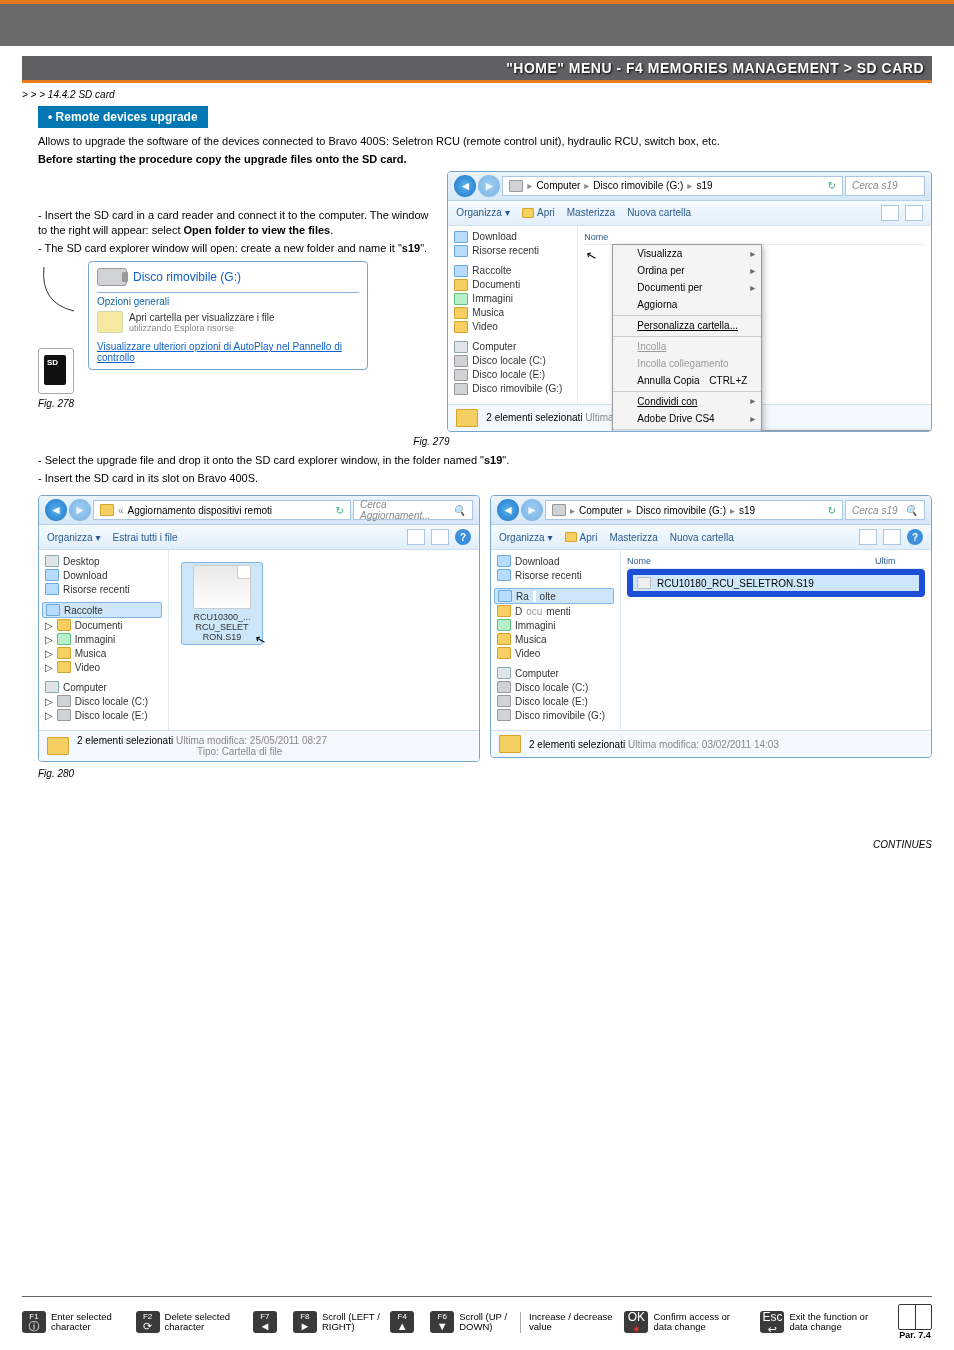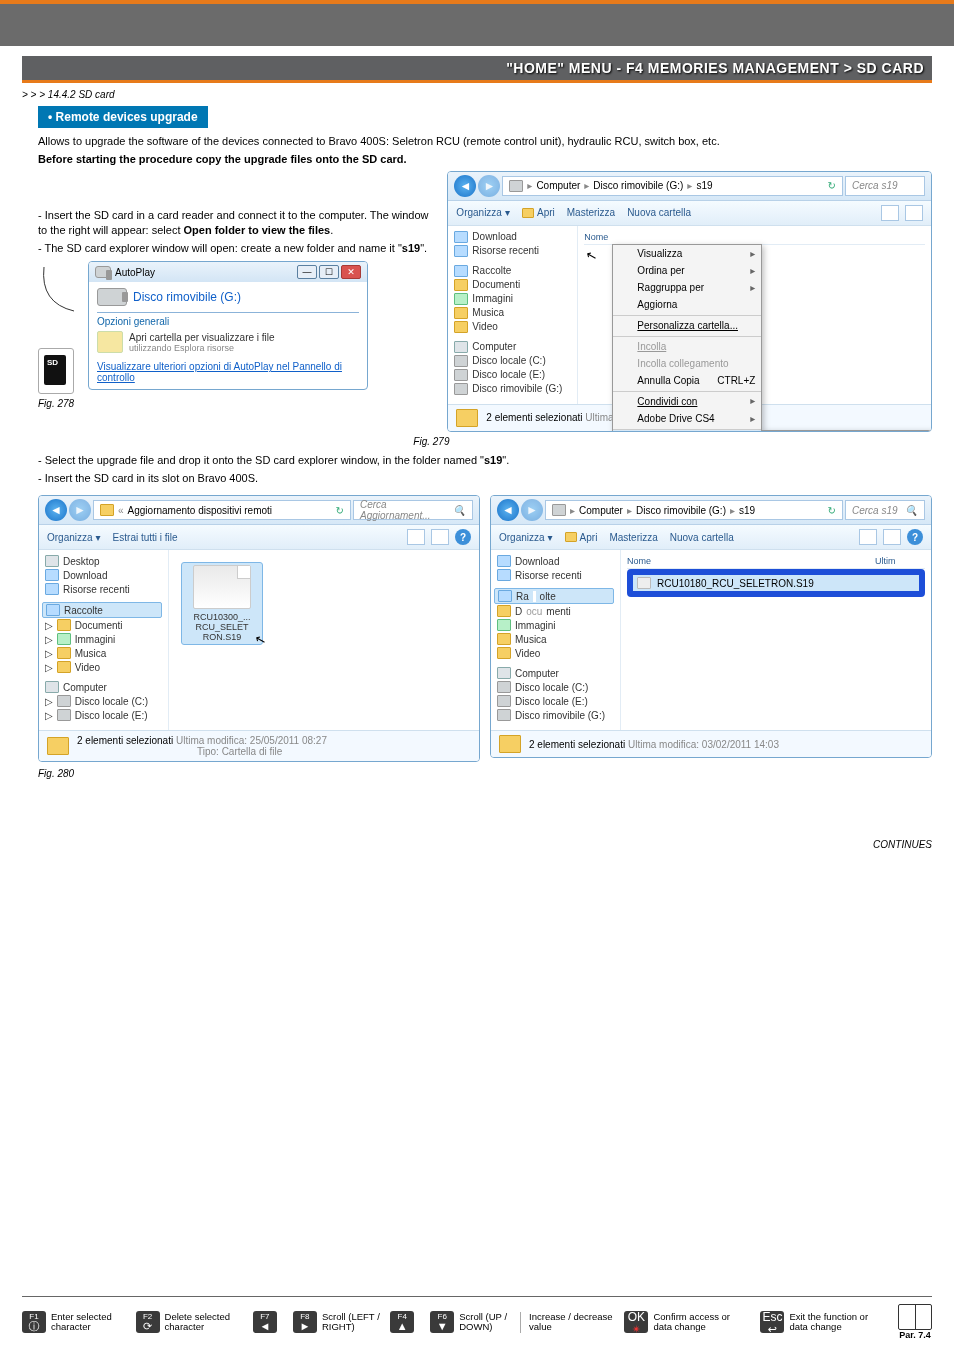--- a/index.html
+++ b/index.html
@@ -183,31 +183,20 @@
           <svg width="42" height="58">
             <path d="M6 6 Q 2 42 36 50" stroke="#333" fill="none" stroke-width="1"></path>
           </svg>
           <div class="sd-icon">
             <div class="sd-inner"></div>
             <div class="sd-logo">SD</div>
           </div>
         </div>
 
         <div class="win-window" style="width:280px;">
-          <div class="win-title">
-            <span style="display:flex;align-items:center;gap:4px;">
-              <span class="drive-ic" style="width:16px;height:12px;"></span>
-              <span>AutoPlay</span>
-            </span>
-            <span class="ctrls">
-              <span class="c-btn">—</span>
-              <span class="c-btn">☐</span>
-              <span class="c-btn c-close">✕</span>
-            </span>
-          </div>
           <div class="win-body">
             <div class="drive-row">
               <div class="drive-ic"></div>
               <div class="drive-text">Disco rimovibile (G:)</div>
             </div>
             <div class="group-label">Opzioni generali</div>
             <div class="opt-row">
               <div class="opt-ic"></div>
               <div>
                 <div class="opt-main">Apri cartella per visualizzare i file</div>
@@ -304,28 +293,28 @@
                 </div>
             </div>
           </div>
           <div class="main-pane" style="min-height:170px;">
             <div class="col-head">Nome</div>
             <span class="cursor-arrow" style="left:8px; top:22px;">↖</span>
 
             <div class="context-menu" style="left:34px; top:18px;">
               <div class="cm-item"><span>Visualizza</span><span class="arrow">▸</span></div>
               <div class="cm-item"><span>Ordina per</span><span class="arrow">▸</span></div>
-              <div class="cm-item"><span>Raggruppa per</span><span class="arrow">▸</span></div>
+              <div class="cm-item"><span>Documenti per</span><span class="arrow">▸</span></div>
               <div class="cm-item">Aggiorna</div>
               <div class="cm-item sep">Personalizza cartella...</div>
               <div class="cm-item sep disabled">Incolla</div>
               <div class="cm-item disabled">Incolla collegamento</div>
               <div class="cm-item">
                 <span>Annulla Copia</span>
-                <span style="position:absolute;right:6px;">CTRL+Z</span>
+                <span style="position:absolute;right:14px;">CTRL+Z</span>
               </div>
               <div class="cm-item sep"><span>Condividi con</span><span class="arrow">▸</span></div>
               <div class="cm-item"><span>Adobe Drive CS4</span><span class="arrow">▸</span></div>
               <div class="cm-item sep hl" style="position:relative;">
 
                 <div class="submenu">
                   <div class="sm-item"></div>
 
                 </div>
               </div>

